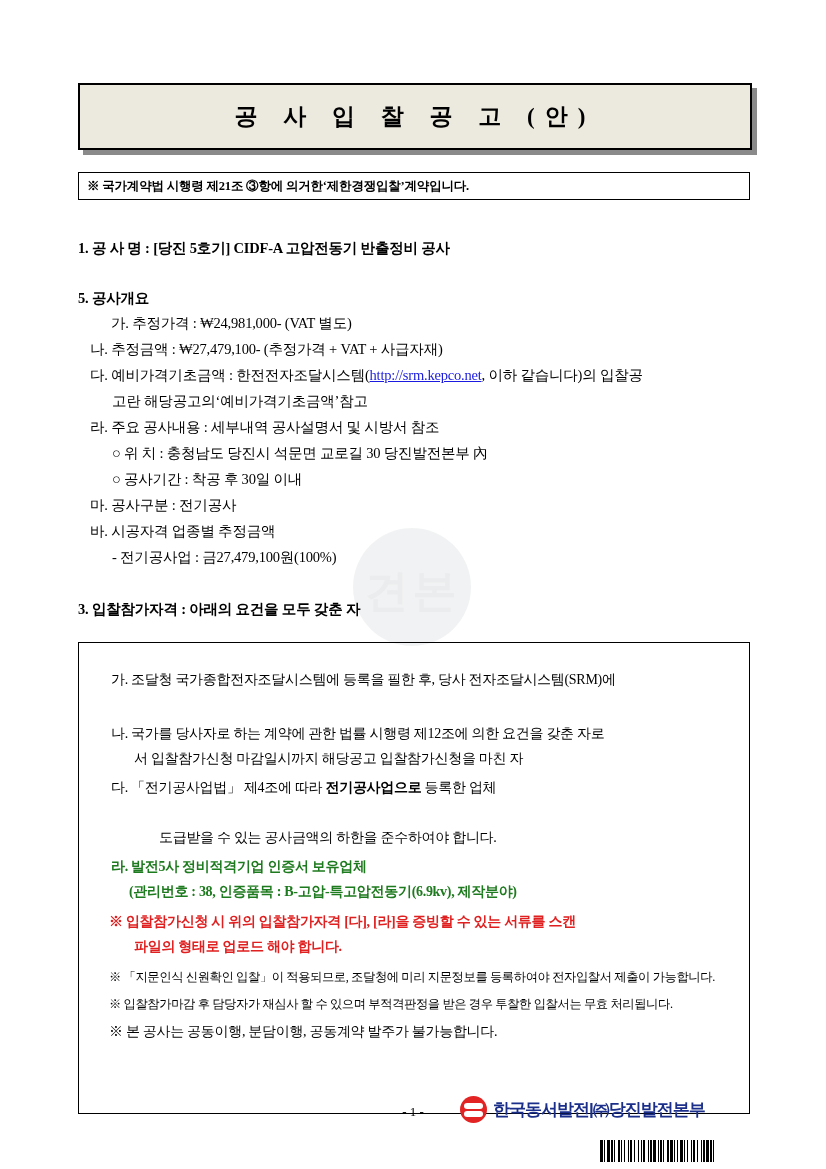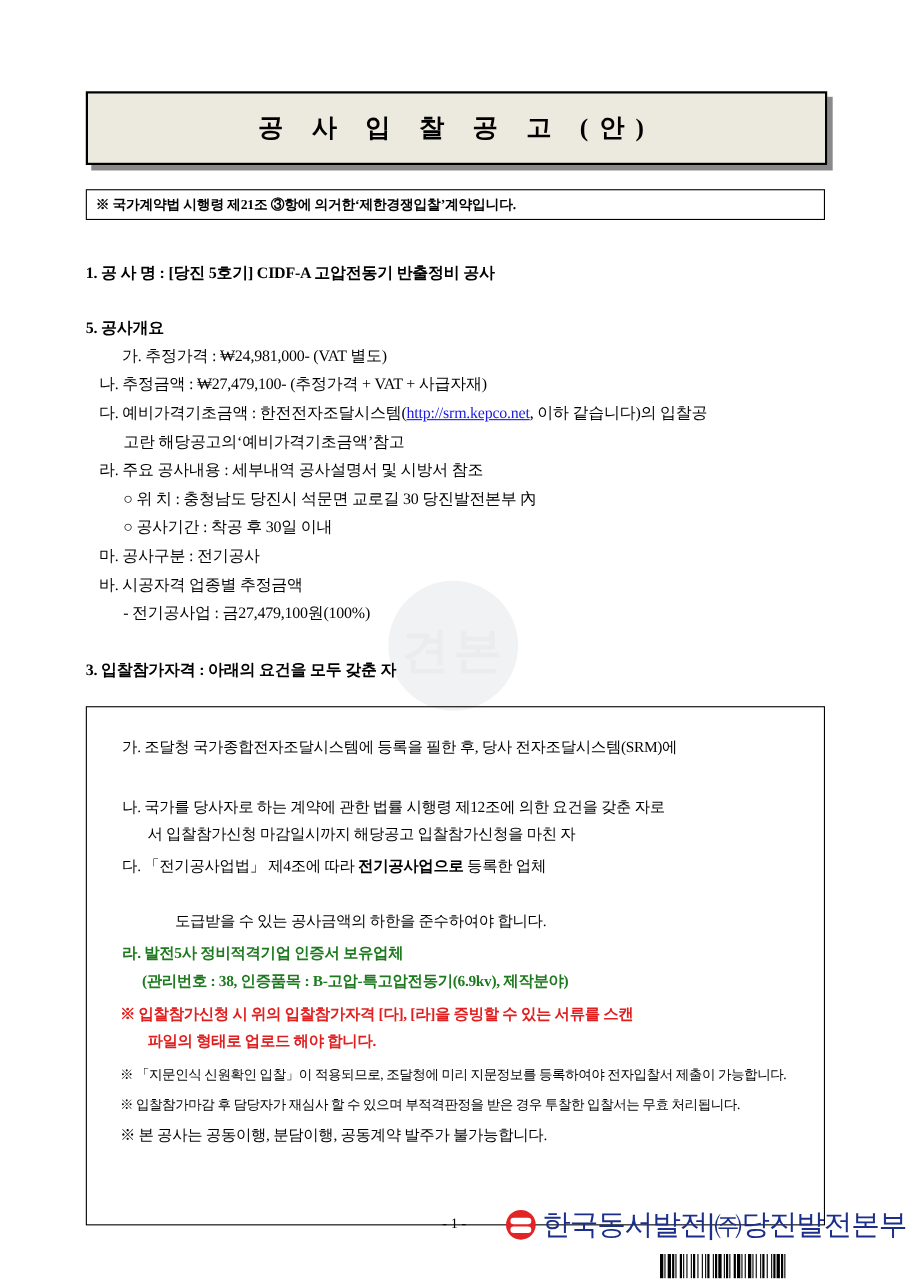--- a/index.html
+++ b/index.html
@@ -163,22 +163,22 @@
   }
   .logo-mark::after {
     content: "";
     position: absolute;
     left: 4px; top: 15px;
     width: 19px; height: 6px;
     background: #ffffff;
     border-radius: 3px;
   }
   .logo-text {
-    font-size: 26px;
-    font-weight: normal;
+    font-size: 17px;
+    font-weight: bold;
     color: #1b2f8a;
     letter-spacing: -1px;
     font-family: "Liberation Sans", sans-serif;
   }
   .logo-text .sep { color: #1b2f8a; }
 
   
   .barcode {
     position: absolute;
     left: 600px;

